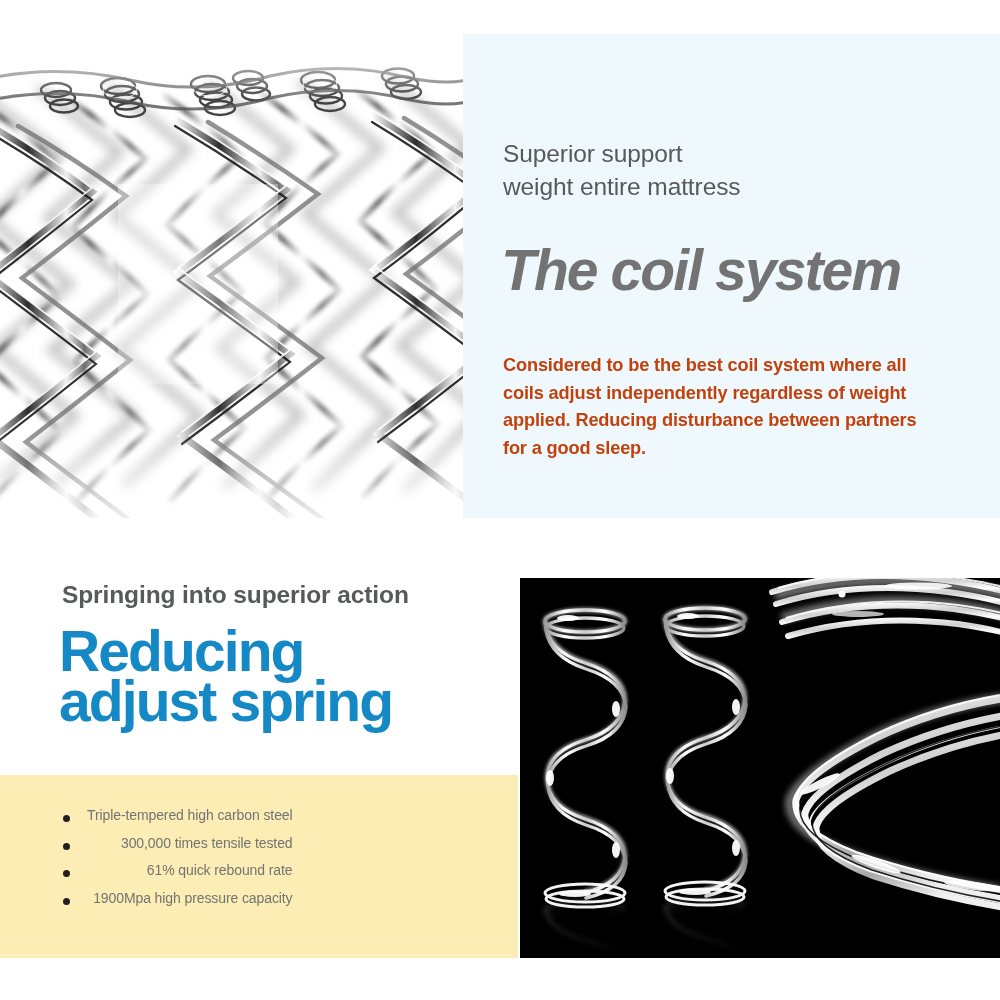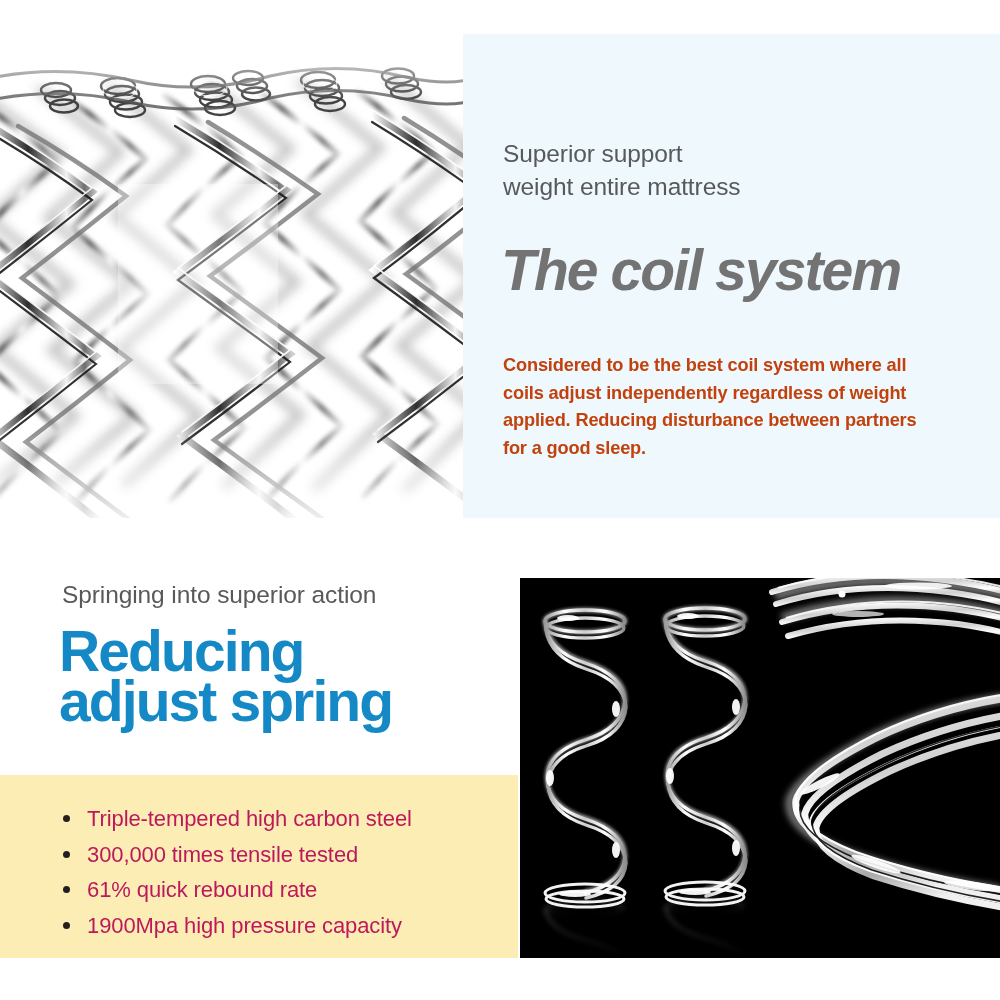--- a/index.html
+++ b/index.html
@@ -105,21 +105,21 @@
     height: 440px;
   }
 
   .eyebrow2 {
     position: absolute;
     left: 62px;
     top: 62px;
     font-size: 24.5px;
     line-height: 1.2;
     color: #58595b;
-    font-weight: 400;
+    font-weight: 700;
     letter-spacing: -0.1px;
     white-space: nowrap;
     text-align: center;
   }
 
   .headline-blue-bottom {
     position: absolute;
     left: 59px;
     top: 108px;
     font-size: 57px;
@@ -143,26 +143,27 @@
     position: absolute;
     left: 62px;
     top: 33px;
     margin: 0;
     padding: 0;
     list-style: none;
   }
   .bullet-list li {
     position: relative;
     padding-left: 25px;
-    font-size: 22px;
+    font-size: 14px;
     line-height: 1;
-    color: #be185d;
+    color: #737373;
     margin-bottom: 13.5px;
     letter-spacing: -0.1px;
     white-space: nowrap;
+    text-align: right;
   }
   .bullet-list li .bullet-dot {
     position: absolute;
     left: 1px;
     top: 7px;
     width: 7px;
     height: 7px;
     border-radius: 50%;
     background: #231f20;
   }

